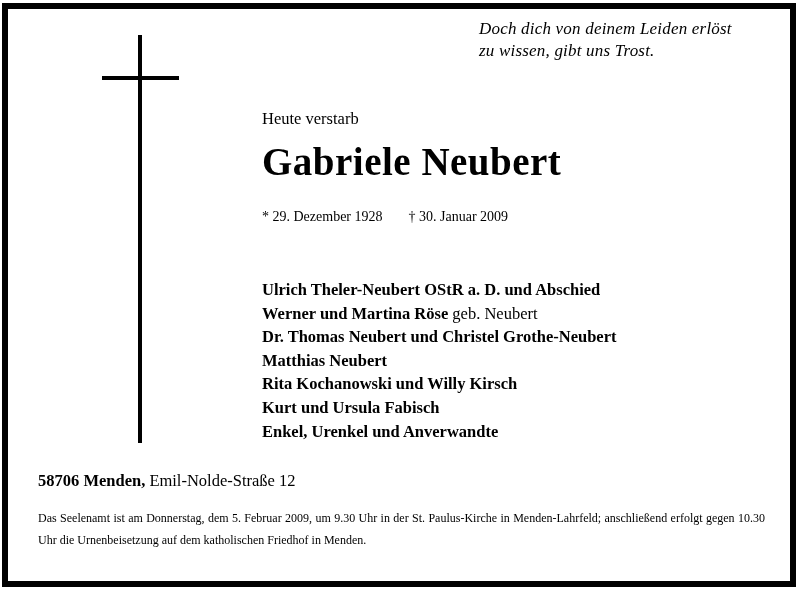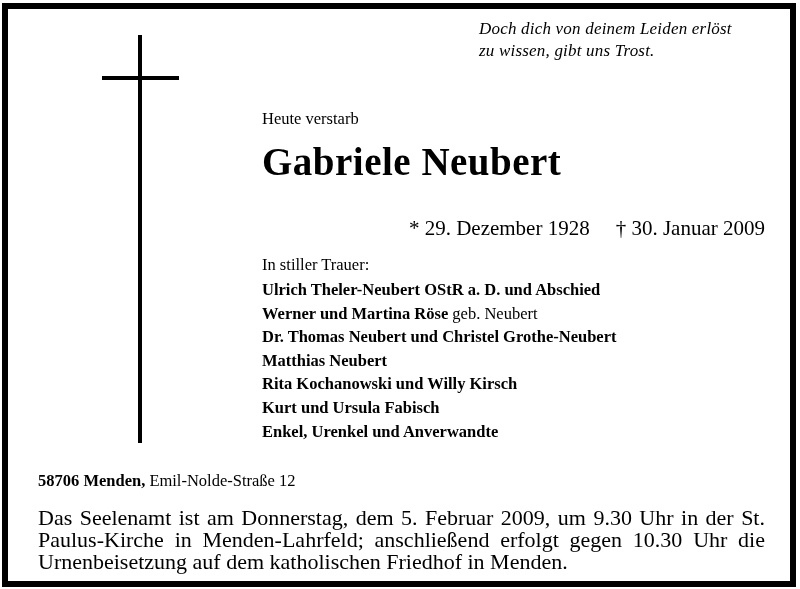--- a/index.html
+++ b/index.html
@@ -60,24 +60,23 @@
     position: absolute;
     left: 262px; top: 188px;
     width: 503px;
     text-align: center;
     font-size: 16.5px;
   }
   .dates {
     position: absolute;
     left: 262px; top: 209px;
     width: 503px;
-    text-align: right;
-    font-size: 21px;
+    text-align: left;
+    font-size: 14px;
     white-space: nowrap;
-    margin-top: 7px;
   }
   .dates .death-date { margin-left: 26px; }
   .trauer-intro {
     position: absolute;
     left: 262px; top: 255px;
     font-size: 16.5px;
   }
   .mourners {
     position: absolute;
     left: 262px; top: 278px;
@@ -90,21 +89,21 @@
   .address {
     position: absolute;
     left: 38px; top: 471px;
     font-size: 16.5px;
   }
   .address .bold { font-weight: bold; }
   .service {
     position: absolute;
     left: 38px; top: 507px;
     width: 727px;
-    font-size: 22px;
+    font-size: 12px;
     line-height: 22px;
     text-align: justify;
   }
 </style>
 </head>
 <body>
 
 <div class="page">
 
   <div class="frame"></div>
@@ -121,21 +120,20 @@
 
   <div class="intro">Heute verstarb</div>
 
   <div class="name">Gabriele Neubert</div>
 
 
   <div class="dates">
     <span class="birth-date">* 29. Dezember 1928</span><span class="death-date">† 30. Januar 2009</span>
   </div>
 
-  <div class="trauer-intro">In stiller Trauer:</div>
 
   <div class="mourners">
     <div><span>Ulrich Theler-Neubert OStR a. D. und Abschied</span><span class="regular"></span></div>
     <div><span>Werner und Martina Röse</span><span class="regular"> geb. Neubert</span></div>
     <div><span>Dr. Thomas Neubert und Christel Grothe-Neubert</span><span class="regular"></span></div>
     <div><span>Matthias Neubert</span><span class="regular"></span></div>
     <div><span>Rita Kochanowski und Willy Kirsch</span><span class="regular"></span></div>
     <div><span>Kurt und Ursula Fabisch</span><span class="regular"></span></div>
     <div><span>Enkel, Urenkel und Anverwandte</span><span class="regular"></span></div>
   </div>

